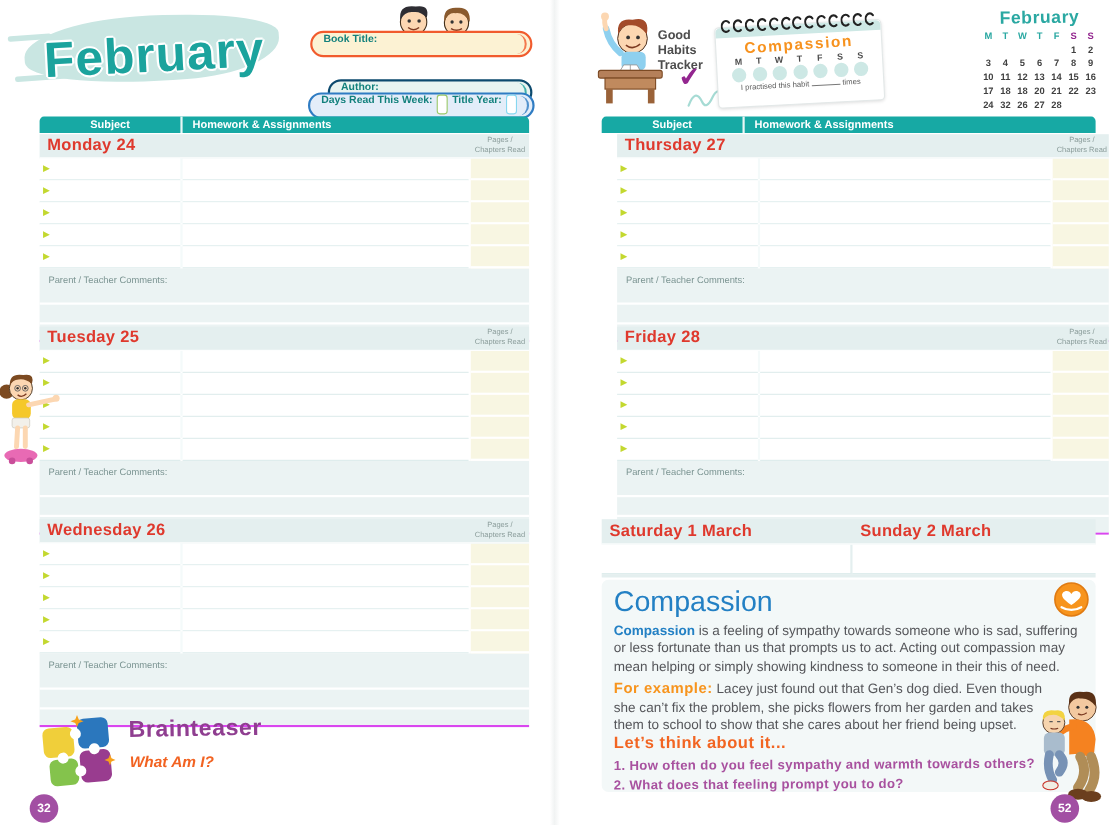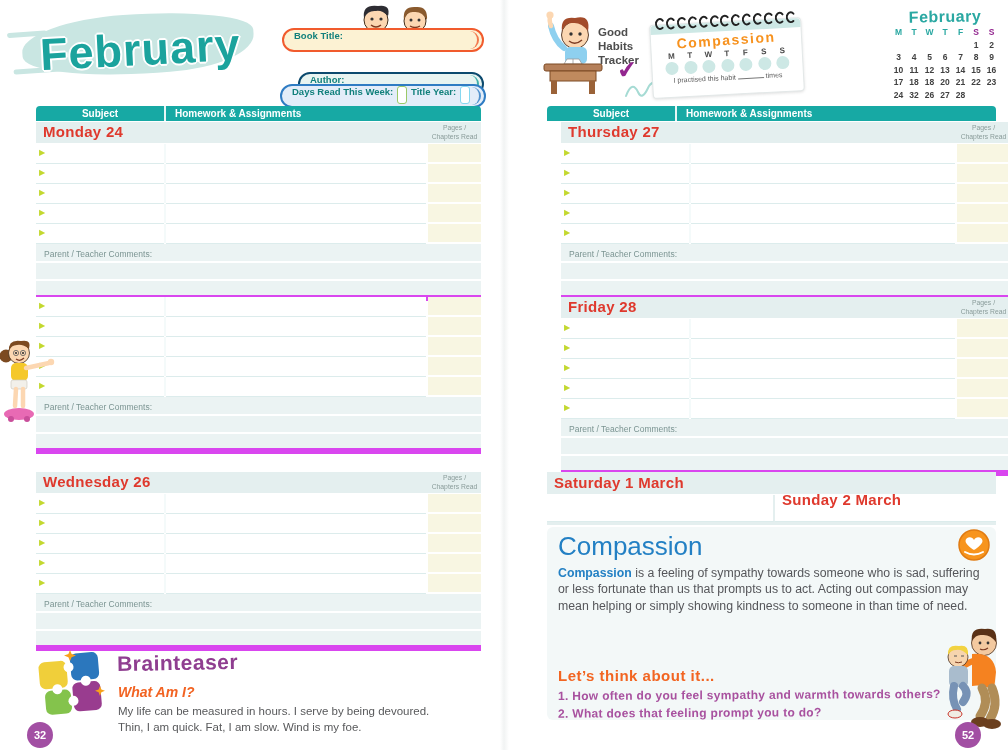--- a/index.html
+++ b/index.html
@@ -33,42 +33,42 @@
 
   
   .thead{position:absolute;height:15px;background:#17a9a4;border-radius:4px 4px 0 0;
          display:flex;align-items:center;color:#fff;font-size:10px;font-weight:bold;}
   #pageL .thead{left:36px;top:106px;width:445px;}
   #pageR .thead{left:43px;top:106px;width:449px;}
   .th-sub{width:128px;text-align:center;}
   .th-div{width:2px;height:100%;background:#fff;opacity:.9;}
   .th-hw{padding-left:9px;}
 
-  .day-block{position:absolute;width:445px;border-bottom:6px solid #d946ef;}
+  .day-block{position:absolute;width:445px;border-bottom:2px solid #d946ef;}
   #pageL .day-block{left:36px;} #pageR .day-block{left:57px;width:449px;}
   .day-head{height:21px;background:#e4efef;border-bottom:1px solid #fff;position:relative;}
   .day-name{position:absolute;left:7px;top:1px;font-size:15px;font-weight:bold;color:#df392d;letter-spacing:.3px;}
   .pages-label{position:absolute;right:0;top:2px;width:53px;text-align:center;font-size:6.8px;
                color:#8a9c9a;line-height:1.3;}
   .s-row{display:flex;height:20px;}
   .cell-sub{width:128px;background:#fff;border-bottom:1px solid #dcecec;position:relative;}
   .cell-sub:after{content:"";position:absolute;right:-2px;top:0;bottom:0;width:2px;background:#f4fafa;}
   .bullet{position:absolute;left:3px;top:4px;font-size:8px;color:#c3d82f;}
   .cell-hw{flex:1;background:#fff;border-bottom:1px solid #dcecec;margin-left:2px;}
   .cell-pg{width:53px;background:#f8f6e2;border-bottom:2px solid #fff;margin-left:2px;}
   .comments{background:#ebf3f3;}
-  .c-label{height:17px;font-size:8.5px;color:#7b9492;padding:5px 0 0 8px;box-sizing:border-box;}
+  .c-label{height:31px;font-size:8.5px;color:#7b9492;padding:5px 0 0 8px;box-sizing:border-box;}
   .c-line{height:16px;border-top:2px solid #fff;}
   .c-line.short{height:14px;}
 
   
   .weekend{position:absolute;left:43px;top:472px;width:449px;}
   .wk-head{height:22px;background:#e4efef;position:relative;border-bottom:1px solid #fff;text-align:center;}
   .wk-head .day-name{top:2px;}
-  .wk-head .day-name.second{left:235px;margin-top:17px;}
+  .wk-head .day-name.second{left:235px;}
   .wk-cells{display:flex;height:27px;background:#fff;border-bottom:3px solid #e4efef;}
   .wk-cell{box-sizing:border-box;border-bottom:1px solid #dcecec;}
   .wk-cell.a{width:228px;border-right:2px solid #e4efef;}
   .wk-cell.b{flex:1;}
 
   
   .ght-label{position:absolute;left:94px;top:26px;font-size:11.5px;font-weight:bold;color:#4d4d4d;line-height:1.2;}
   .check{position:absolute;left:113px;top:56px;font-size:24px;color:#93268f;transform:rotate(-6deg);}
   .tracker{position:absolute;left:147px;top:21px;width:150px;height:72px;background:#fff;
            border:1px solid #e3e8e8;border-radius:4px;box-shadow:0 1px 3px rgba(0,0,0,.12);
@@ -209,20 +209,25 @@
         </div>
       </div>
     <div class="comments">
       <div class="c-label">Parent / Teacher Comments:</div>
       <div class="c-line"></div>
       <div class="c-line short"></div>
     </div>
   </div>
 
   <div class="day-block" style="top:297px">
+    <div class="day-head">
+      <span class="day-name">Tuesday 25</span>
+      <span class="pages-label">
+        <span>Pages /</span><br><span>Chapters Read</span></span>
+    </div>
     <div class="day-rows">
         <div class="s-row">
           <div class="cell-sub">
             <span class="bullet">▶</span>
           </div>
           <div class="cell-hw"></div>
           <div class="cell-pg"></div>
         </div>
         <div class="s-row">
           <div class="cell-sub">
@@ -338,24 +343,20 @@
       <circle cx="34" cy="17" r="5" fill="#fff"></circle>
       <circle cx="21" cy="38" r="5" fill="#fff"></circle>
       <circle cx="50" cy="32" r="5" fill="#fff"></circle>
       <circle cx="36" cy="51" r="5" fill="#fff"></circle>
     </g>
     <path d="M34 0 L35.6 4 L40 5.6 L35.6 7.2 L34 11 L32.4 7.2 L28 5.6 L32.4 4 Z" fill="#f7a11b"></path>
     <path d="M64 36 L65.4 39.4 L69 40.8 L65.4 42.2 L64 46 L62.6 42.2 L59 40.8 L62.6 39.4 Z" fill="#f7a11b"></path>
   </svg>
   <div class="bt-title">Brainteaser</div>
   <div class="bt-sub">What Am I?</div>
-  <div class="bt-text">
-    <span>My life can be measured in hours. I serve by being devoured.</span><br>
-    <span>Thin, I am quick. Fat, I am slow. Wind is my foe.</span>
-  </div>
 
   <div class="page-num">32</div>
 </div>
 
 <div class="page" id="pageR">
 
   <svg class="illus" style="left:34px;top:10px" width="70" height="86" viewBox="0 0 70 86">
     <path d="M26 38 Q16 30 13 16" stroke="#8ed0ef" stroke-width="6" fill="none" stroke-linecap="round"></path>
     <path d="M13 16 Q11 10 12 7" stroke="#fcd7b2" stroke-width="4.5" fill="none" stroke-linecap="round"></path>
     <circle cx="12" cy="5" r="3.6" fill="#fcd7b2"></circle>
@@ -630,21 +631,24 @@
   </div>
 
   <div class="comp-panel">
     <div class="comp-title">Compassion</div>
     <svg class="heart-icon" width="32" height="32" viewBox="0 0 32 32">
       <circle cx="16" cy="16" r="15" fill="#f7941d" stroke="#e07b12" stroke-width="1.5"></circle>
       <path d="M16 11 C14 6.5 7.5 8 7.5 12 C7.5 16 16 21 16 21 C16 21 24.5 16 24.5 12 C24.5 8 18 6.5 16 11 Z" fill="#fff"></path>
       <path d="M7 23 Q16 28 25 23" stroke="#fff" stroke-width="2" fill="none" stroke-linecap="round"></path>
     </svg>
     <div class="comp-intro">
-      <b>Compassion</b><span> is a feeling of sympathy towards someone who is sad, suffering or less fortunate than us that prompts us to act. Acting out compassion may mean helping or simply showing kindness to someone in than time of need.</span>
+      <b>Compassion</b><span> is a feeling of sympathy towards someone who is sad, suffering or less fortunate than us that prompts us to act. Acting out compassion may mean helping or simply showing kindness to someone in their this of need.</span>
+    </div>
+    <div class="comp-example">
+      <span class="ex-label">For example:</span><span> Lacey just found out that Gen’s dog died. Even though she can’t fix the problem, she picks flowers from her garden and takes them to school to show that she cares about her friend being upset.</span>
     </div>
     <div class="comp-think">Let’s think about it...</div>
     <div class="comp-q q1">1. How often do you feel sympathy and warmth towards others?</div>
     <div class="comp-q q2">2. What does that feeling prompt you to do?</div>
   </div>
 
   <svg class="illus" style="left:428px;top:626px" width="78" height="106" viewBox="0 0 78 106">
     <circle cx="52" cy="17" r="12.5" fill="#f3c9a0" stroke="#4a2f1d" stroke-width=".8"></circle>
     <path d="M40 15 Q38 1 53 3 Q66 1 64 16 Q58 8 50 9 Q44 8 40 15 Z" fill="#5a3116"></path>
     <circle cx="48" cy="17" r="1.4" fill="#333"></circle>

